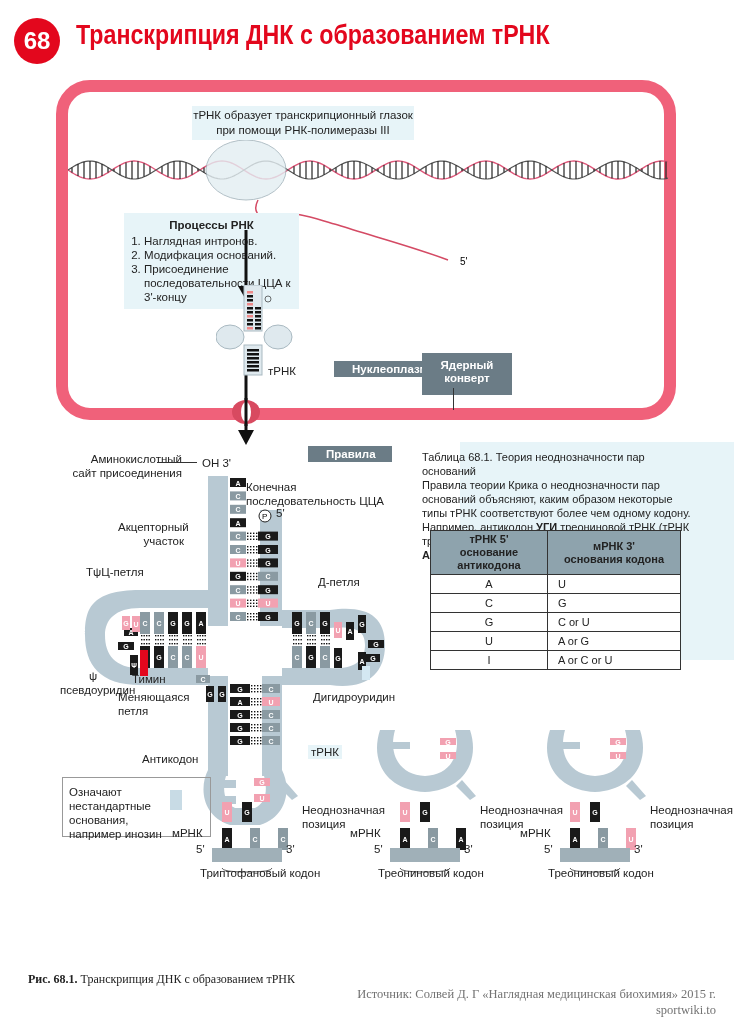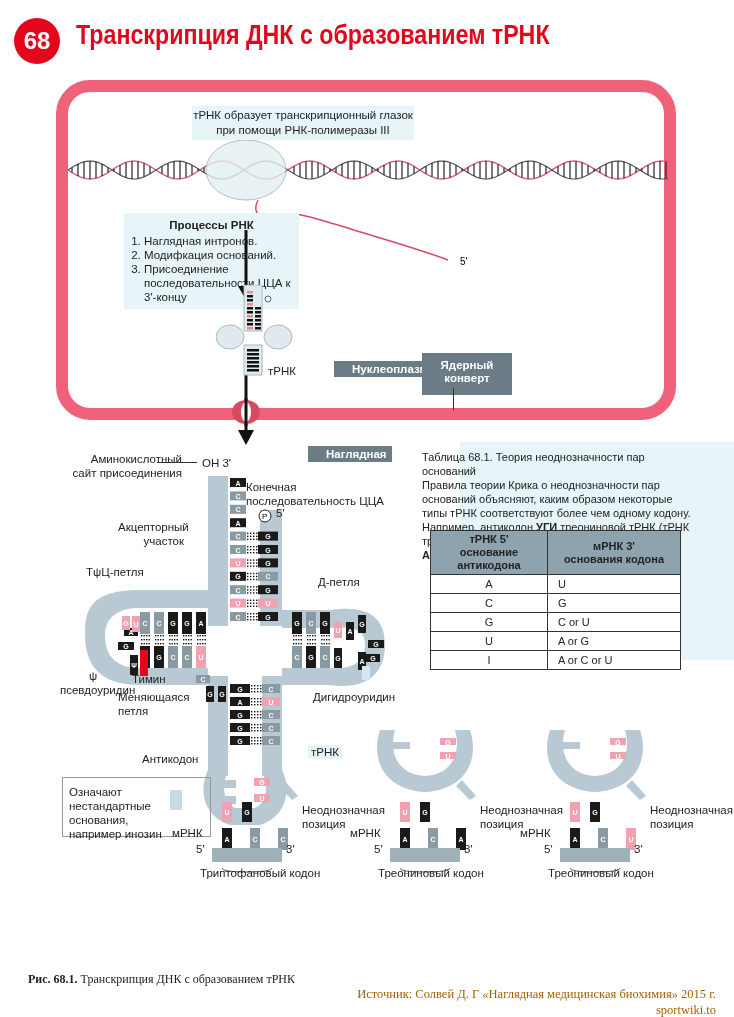--- a/index.html
+++ b/index.html
@@ -15,21 +15,21 @@
   .rna-box ol{margin:0;padding-left:20px;}
   .label-tag{background:#6b7c86;color:#fff;font-weight:bold;font-size:11.5px;text-align:center;padding:2px 18px;}
   .small{font-size:11.5px;line-height:14px;}
   .bold{font-weight:normal;}
   table.wob{border-collapse:collapse;font-size:11px;}
   table.wob th{background:#8ea3ad;color:#222;font-weight:bold;padding:2px 4px;border:1px solid #333;line-height:13px;}
   table.wob td{border:1px solid #333;padding:1px 4px;background:#fff;height:16px;}
   table.wob td:first-child{text-align:center;width:108px;}
   table.wob td:last-child{padding-left:10px;width:118px;}
   .footer-left{left:28px;top:972px;font-family:"Liberation Serif",serif;font-size:12px;}
-  .footer-right{right:18px;top:986px;font-family:"Liberation Serif",serif;font-size:12.5px;color:#a16207;text-align:right;line-height:16px;}
+  .footer-right{right:18px;top:986px;font-family:"Liberation Serif",serif;font-size:12.5px;color:#737373;text-align:right;line-height:16px;}
   .legend{left:62px;top:777px;width:135px;height:44px;border:1px solid #999;padding:7px 6px;font-size:11.5px;line-height:14px;}
   .legend-swatch{left:170px;top:790px;width:12px;height:20px;background:#c8dbe5;}
 </style>
 </head>
 <body>
 
 <div class="abs num-badge">
     <span>68</span>
   </div>
 <div class="abs title">Транскрипция ДНК с образованием тРНК</div>
@@ -191,21 +191,21 @@
   <circle cx="52" cy="14" r="3" fill="none" stroke="#333" stroke-width="0.7"></circle>
 </svg>
 <div class="abs small bold" style="left:268px;top:364px">тРНК</div>
 <div class="abs label-tag" style="left:334px;top:361px;width:80px">Нуклеоплазма</div>
 <div class="abs label-tag" style="left:422px;top:353px;width:54px;height:34px;padding-top:6px;line-height:13px">
   <div>Ядерный</div>
   <div>конверт</div>
 </div>
 <div class="abs" style="left:453px;top:388px;width:1px;height:22px;background:#333"></div>
 
-<div class="abs label-tag" style="left:308px;top:446px;width:48px">Наглядная</div>
+<div class="abs label-tag" style="left:308px;top:446px;width:48px">Правила</div>
 
 <svg class="abs" style="left:0;top:440px" width="400" height="460">
   <g fill="#b8c9d3">
 
     <rect x="208" y="36" width="20" height="150"></rect>
     <rect x="260" y="70" width="22" height="116"></rect>
 
     <path d="M208 150 L140 150 C 90 150, 85 170, 85 195 C 85 225, 100 245, 140 245 L 208 245 L208 228 L140 228 C 115 228, 105 215, 105 195 C 105 180, 115 168, 140 168 L208 168 Z"></path>
 
     <path d="M282 170 L330 170 C 365 165, 385 175, 385 205 C 385 235, 365 250, 330 245 L282 245 L282 228 L330 228 C 355 230, 365 220, 365 205 C 365 190, 355 186, 330 188 L282 188 Z"></path>

